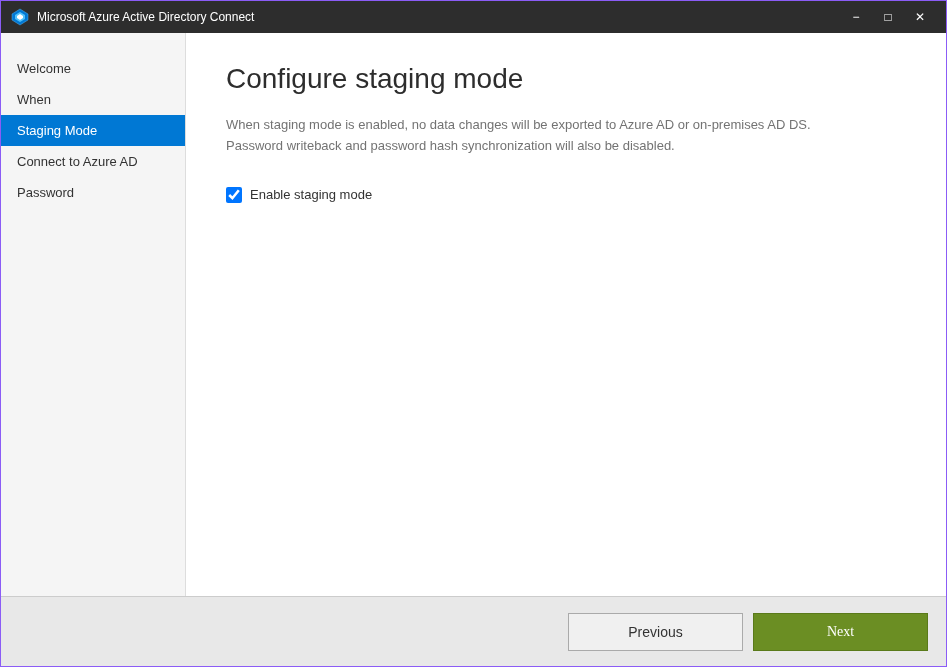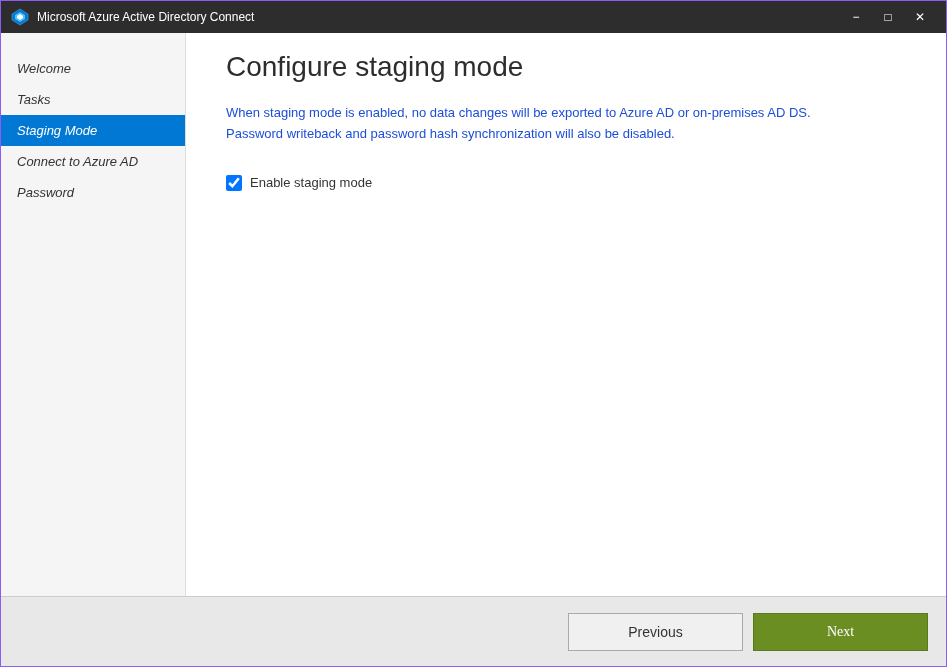--- a/index.html
+++ b/index.html
@@ -77,51 +77,50 @@
       flex: 1;
       overflow: hidden;
     }
 
     .sidebar {
       width: 185px;
       background: #f5f5f5;
       border-right: 1px solid #ddd;
       padding-top: 20px;
       flex-shrink: 0;
-      font-style: italic;
     }
 
     .sidebar-item {
       padding: 8px 16px;
       cursor: pointer;
       color: #333;
       font-size: 13px;
     }
 
     .sidebar-item.active {
       background: #0078d4;
       color: #ffffff;
     }
 
     .main-content {
       flex: 1;
       background: #ffffff;
-      padding: 18px 40px;
+      padding: 30px 40px;
       overflow-y: auto;
     }
 
     .page-title {
       font-size: 28px;
       font-weight: 300;
       color: #2d2d2d;
       margin-bottom: 20px;
     }
 
     .description {
-      color: #1d4ed8;
+      color: #737373;
       font-size: 13px;
       line-height: 1.6;
       max-width: 600px;
       margin-bottom: 30px;
     }
 
     .checkbox-container {
       display: flex;
       gap: 8px;
       margin-top: 10px;
@@ -194,21 +193,21 @@
     </div>
   </div>
 
   <div class="content-area">
 
     <div class="sidebar">
       <div class="sidebar-item">
         <span>Welcome</span>
       </div>
       <div class="sidebar-item">
-        <span>Tasks</span>
+        <span>When</span>
       </div>
       <div class="sidebar-item active">
         <span>Staging Mode</span>
       </div>
       <div class="sidebar-item">
         <span>Connect to Azure AD</span>
       </div>
       <div class="sidebar-item">
         <span>Password</span>
       </div>

